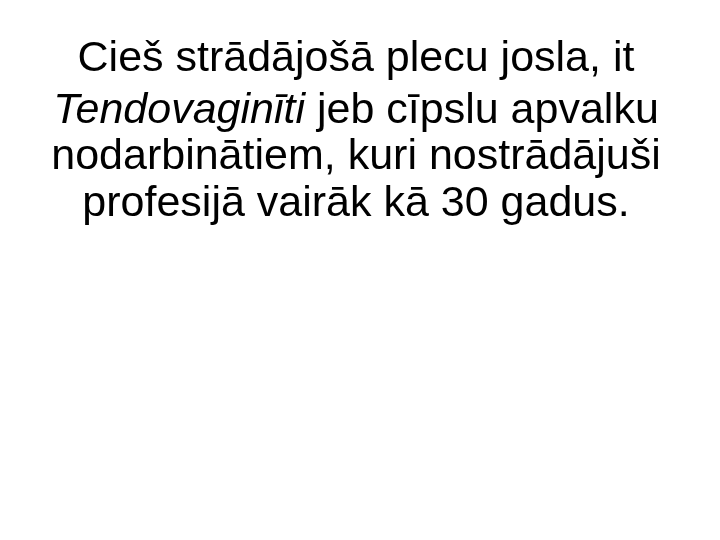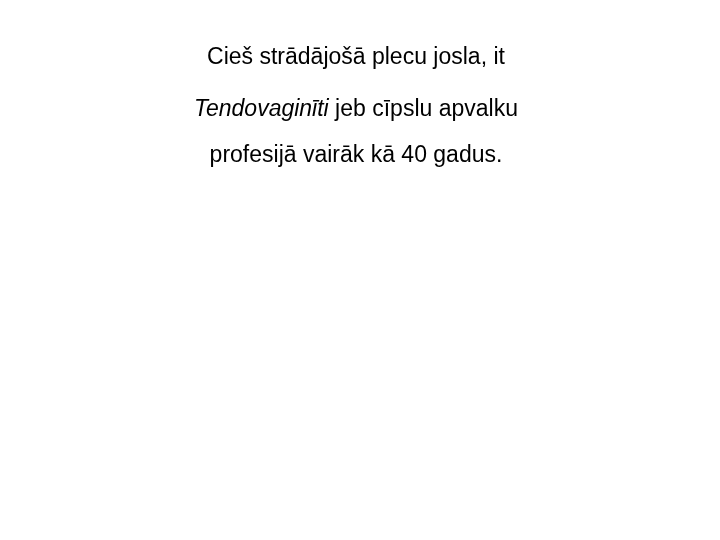--- a/index.html
+++ b/index.html
@@ -14,36 +14,37 @@
     overflow: hidden;
     font-family: "Liberation Sans", sans-serif;
   }
   .textblock {
     position: absolute;
     top: 33px;
     left: 0;
     width: 712px; 
     text-align: center;
     color: #000000;
-    font-size: 23px;
+    font-size: 43px;
     line-height: 46.5px;
     letter-spacing: 0px;
   }
   .line {
     white-space: nowrap;
   }
   .line.para-start {
     margin-top: 5px;
   }
   .seg-italic {
     font-style: italic;
   }
 </style>
 </head>
 <body>
 
 <div class="slide" style="background: rgb(255, 255, 255);">
   <div class="textblock" id="textblock" style="color: rgb(0, 0, 0);">
       <div class="line"><span class="seg-regular">Cieš strādājošā plecu josla, it</span></div>
       <div class="line para-start"><span class="seg-italic">Tendovaginīti</span><span class="seg-regular"> jeb cīpslu apvalku</span></div>
-      <div class="line"><span class="seg-regular">profesijā vairāk kā 40 gadus.</span></div>
+      <div class="line"><span class="seg-regular">nodarbinātiem, kuri nostrādājuši</span></div>
+      <div class="line"><span class="seg-regular">profesijā vairāk kā 30 gadus.</span></div>
     </div>
 </div>
 
 </body></html>

